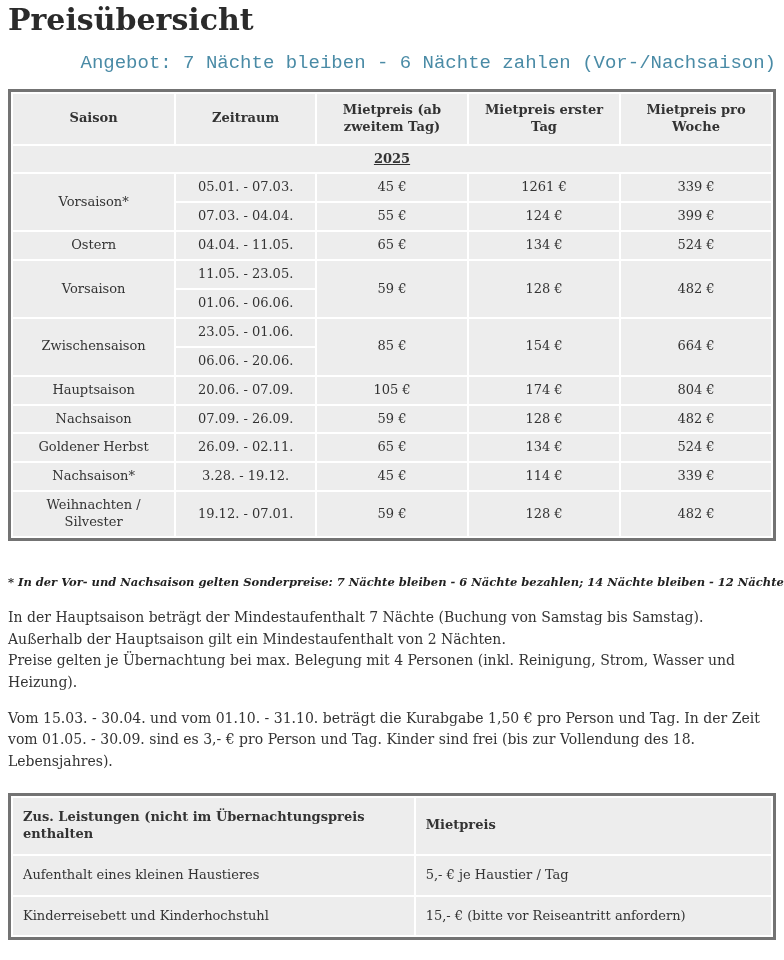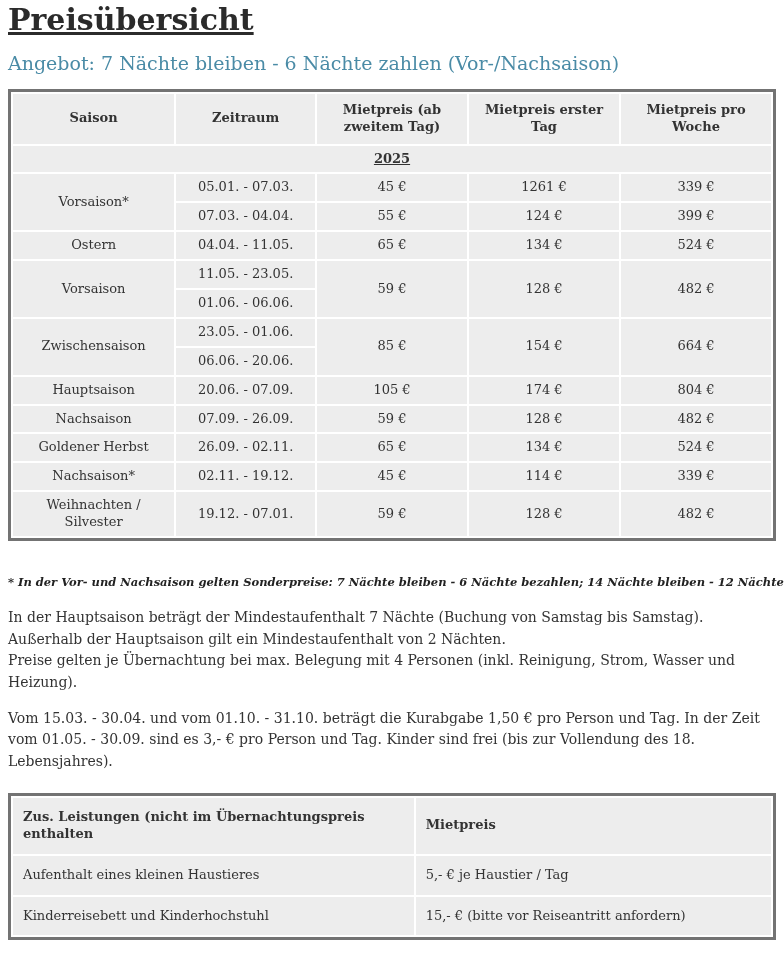--- a/index.html
+++ b/index.html
@@ -7,25 +7,25 @@
   body {
     width: 784px; height: 960px; overflow: hidden;
     background: #ffffff;
     font-family: "DejaVu Serif", serif;
     color: #333333;
   }
   .page { padding: 2px 8px 0 8px; }
 
   h1.page-title {
     font-size: 30px; font-weight: bold; color: #2b2b2b;
-    margin: 0; line-height: 1.2; text-decoration: underline;
+    margin: 0; line-height: 1.2;
   }
   .subtitle {
-    text-align: left; color: #4a8ba6;
-    font-size: 19px; margin: 14px 0 14px 0; line-height: 1.2;
+    text-align: right; color: #4a8ba6;
+    font-size: 19px; margin: 14px 0 14px 0; line-height: 1.2; font-family: Liberation Mono, monospace;
   }
 
   table.grid {
     width: 100%;
     border-collapse: separate; border-spacing: 2px;
     border: 3px solid #737373;
     background: #ffffff;
   }
   table.grid th, table.grid td {
     background: #ededed;
@@ -157,21 +157,21 @@
       <tr>
         <td>Goldener Herbst</td>
         <td>26.09. - 02.11.</td>
         <td>65 €</td>
         <td>134 €</td>
         <td>524 €</td>
       </tr>
 
       <tr>
         <td>Nachsaison*</td>
-        <td>02.11. - 19.12.</td>
+        <td>3.28. - 19.12.</td>
         <td>45 €</td>
         <td>114 €</td>
         <td>339 €</td>
       </tr>
 
       <tr>
         <td>Weihnachten / Silvester</td>
         <td>19.12. - 07.01.</td>
         <td>59 €</td>
         <td>128 €</td>

